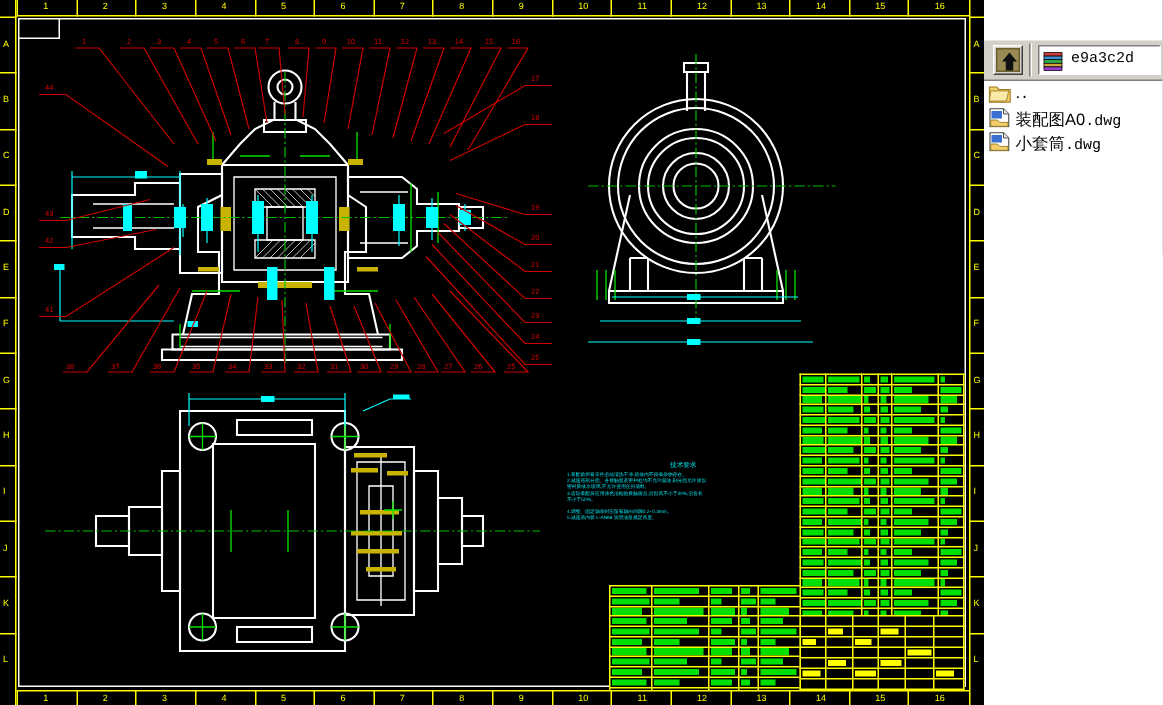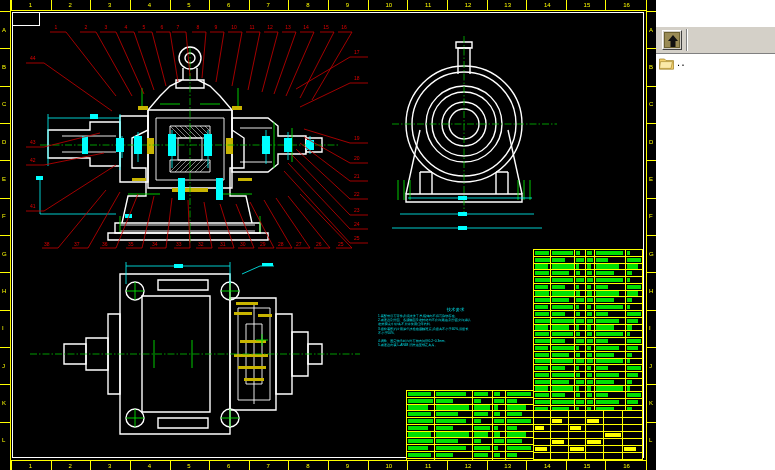--- a/index.html
+++ b/index.html
@@ -1471,25 +1471,53 @@
 
     <div id="rar-addr">
       <div id="up-btn">
         <div id="up-inner">
           <svg width="16" height="16" viewBox="0 0 16 16">
             <path d="M8 2 L13 8 L10.5 8 L10.5 14 L5.5 14 L5.5 8 L3 8 Z" fill="#111111"></path>
           </svg>
         </div>
       </div>
       <div class="tb-sep" style="left:30px;top:2px;height:22px;"></div>
+      <div id="addr-box">
+        <svg style="position:absolute;left:2px;top:3px;" width="16" height="14" viewBox="0 0 16 14">
+          <rect x="1" y="1" width="12" height="2.4" fill="#d23b3b" stroke="#000" stroke-width="0.5"></rect>
+          <rect x="1" y="3.4" width="12" height="2.4" fill="#3b8fd2" stroke="#000" stroke-width="0.5"></rect>
+          <rect x="1" y="5.8" width="12" height="2.4" fill="#2fae4e" stroke="#000" stroke-width="0.5"></rect>
+          <rect x="1" y="8.2" width="12" height="2.4" fill="#d2a53b" stroke="#000" stroke-width="0.5"></rect>
+          <rect x="1" y="10.6" width="12" height="2.4" fill="#9b3bd2" stroke="#000" stroke-width="0.5"></rect>
+        </svg>
+        <div id="addr-txt">e9a3c2d</div>
+      </div>
     </div>
 
     <div id="rar-list">
         <div class="frow">
           <span class="ficon"><svg width="15" height="13" viewBox="0 0 15 13">
       <path d="M0.5 2 L5.5 2 L7 3.6 L14.5 3.6 L14.5 12.2 L0.5 12.2 Z" fill="#f2cf6b" stroke="#9a7a20" stroke-width="0.7"></path>
       <path d="M1.5 4.6 L13.5 4.6 L12 11.4 L0.5 11.4 Z" fill="#fbe9a8" stroke="#9a7a20" stroke-width="0.6"></path>
     </svg></span>
           <span class="fname">.<span class="ext">.</span></span>
         </div>
+        <div class="frow">
+          <span class="ficon"><svg width="15" height="13" viewBox="0 0 15 13">
+      <path d="M1 0.5 L10 0.5 L13.5 4 L13.5 12.5 L1 12.5 Z" fill="#ffffff" stroke="#404040" stroke-width="0.7"></path>
+      <path d="M10 0.5 L10 4 L13.5 4" fill="#e0e0e0" stroke="#404040" stroke-width="0.6"></path>
+      <rect x="2" y="2" width="7" height="5" fill="#3b6fd2"></rect>
+      <path d="M1.5 8 L6 8 L7.5 9.6 L13 9.6 L13 12.2 L1.5 12.2 Z" fill="#f2cf6b" stroke="#9a7a20" stroke-width="0.6"></path>
+    </svg></span>
+          <span class="fname">装配图A0<span class="ext">.dwg</span></span>
+        </div>
+        <div class="frow">
+          <span class="ficon"><svg width="15" height="13" viewBox="0 0 15 13">
+      <path d="M1 0.5 L10 0.5 L13.5 4 L13.5 12.5 L1 12.5 Z" fill="#ffffff" stroke="#404040" stroke-width="0.7"></path>
+      <path d="M10 0.5 L10 4 L13.5 4" fill="#e0e0e0" stroke="#404040" stroke-width="0.6"></path>
+      <rect x="2" y="2" width="7" height="5" fill="#3b6fd2"></rect>
+      <path d="M1.5 8 L6 8 L7.5 9.6 L13 9.6 L13 12.2 L1.5 12.2 Z" fill="#f2cf6b" stroke="#9a7a20" stroke-width="0.6"></path>
+    </svg></span>
+          <span class="fname">小套筒<span class="ext">.dwg</span></span>
+        </div>
       </div>
   </div>
 </div>
 
 </body></html>

